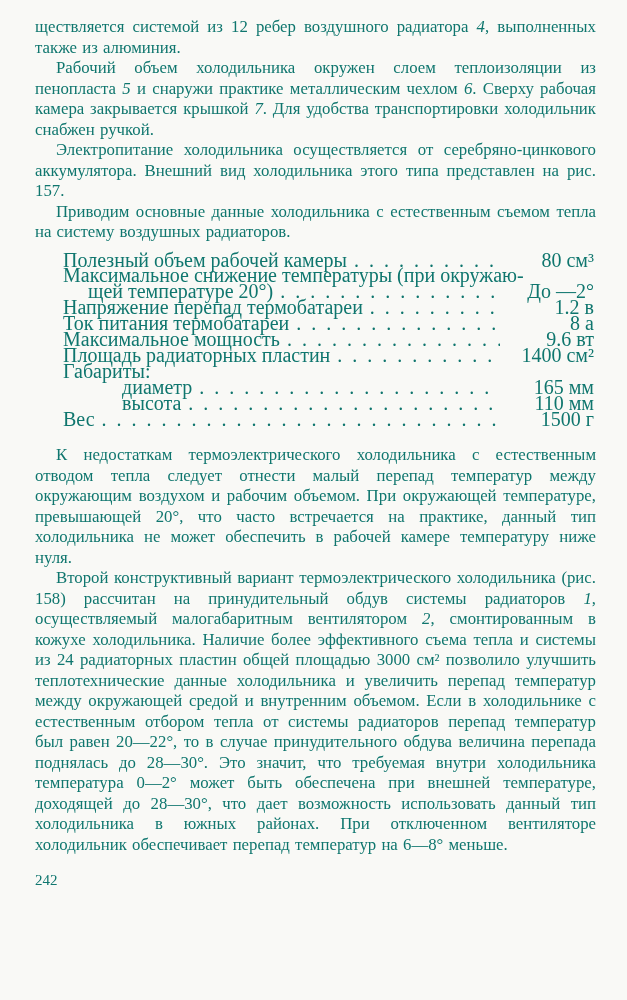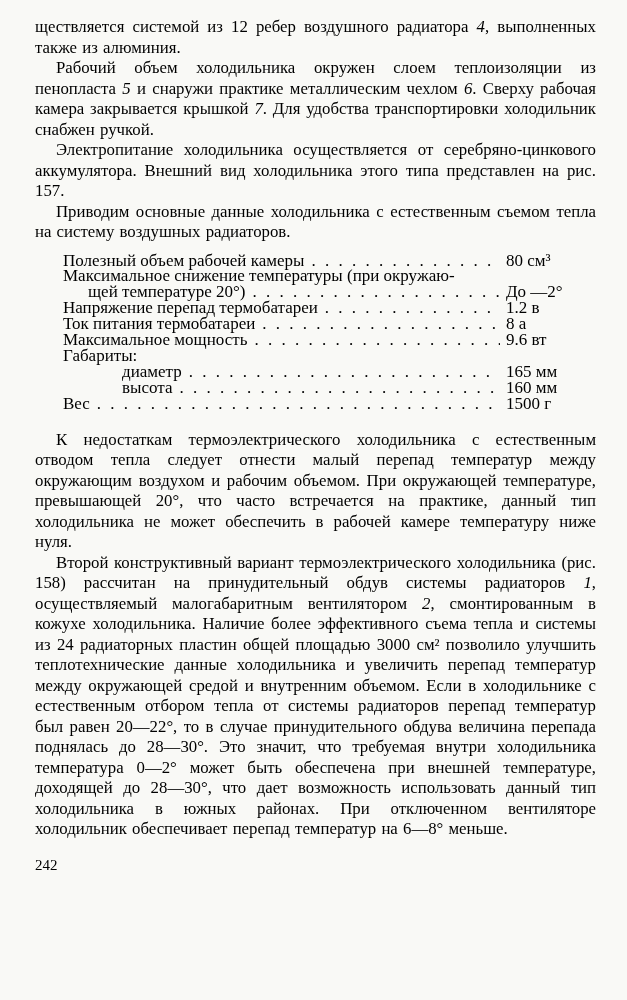--- a/index.html
+++ b/index.html
@@ -23,54 +23,54 @@
     margin: 0;
     font-size: 16.8px;
     line-height: 20.5px;
     text-align: justify;
     word-spacing: 1px;
   }
   p.para.indent { text-indent: 21px; }
   .fig-num { font-style: italic; }
   .specs {
     margin: 10px 2px 18px 28px;
-    font-size: 17px;
+    font-size: 20px;
     line-height: 15.9px;
   }
   .spec-row { display: flex; align-items: baseline; }
   .spec-row.ind1 { padding-left: 25px; }
   .spec-row.ind2 { padding-left: 59px; }
   .spec-label { white-space: nowrap; }
   .leader {
     flex: 1 1 auto;
     min-width: 0;
     overflow: hidden;
     white-space: nowrap;
     margin: 0 6px 0 7px;
   }
   .leader::after {
     content: ". . . . . . . . . . . . . . . . . . . . . . . . . . . . . . . . . . . . . . . . . .";
     word-spacing: 5px;
   }
   .spec-value {
     flex: none;
     width: 88px;
-    text-align: left;
+    text-align: right;
     white-space: nowrap;
   }
   .page-number {
     margin: 16px 0 0 0;
     font-size: 15px;
     line-height: 18px;
   }
 </style>
 </head>
 <body>
 
-<main class="page" style="background: rgb(249, 249, 246); color: #000000;">
+<main class="page" style="background: rgb(249, 249, 246); color: #0f766e;">
   <div class="text-col">
     <section>
         <p class="para"><span>ществляется системой из 12 ребер воздушного радиатора </span><span class="fig-num">4</span><span>, выполненных также из алюминия.</span></p>
         <p class="para indent"><span>Рабочий объем холодильника окружен слоем теплоизоляции из пенопласта </span><span class="fig-num">5</span><span> и снаружи практике металлическим чехлом </span><span class="fig-num">6</span><span>. Сверху рабочая камера закрывается крышкой </span><span class="fig-num">7</span><span>. Для удобства транспортировки холодильник снабжен ручкой.</span></p>
         <p class="para indent"><span>Электропитание холодильника осуществляется от серебряно-цинкового аккумулятора. Внешний вид холодильника этого типа представлен на рис. 157.</span></p>
         <p class="para indent"><span>Приводим основные данные холодильника с естественным съемом тепла на систему воздушных радиаторов.</span></p>
       </section>
     <section class="specs">
         <div class="spec-row">
           <span class="spec-label">Полезный объем рабочей камеры</span>
@@ -94,31 +94,36 @@
           <span class="spec-label">Ток питания термобатареи</span>
           <span class="leader"></span>
           <span class="spec-value">8 а</span>
         </div>
         <div class="spec-row">
           <span class="spec-label">Максимальное мощность</span>
           <span class="leader"></span>
           <span class="spec-value">9.6 вт</span>
         </div>
         <div class="spec-row">
+          <span class="spec-label">Площадь радиаторных пластин</span>
+          <span class="leader"></span>
+          <span class="spec-value">1400 см²</span>
+        </div>
+        <div class="spec-row">
           <span class="spec-label">Габариты:</span>
         </div>
         <div class="spec-row ind2">
           <span class="spec-label">диаметр</span>
           <span class="leader"></span>
           <span class="spec-value">165 мм</span>
         </div>
         <div class="spec-row ind2">
           <span class="spec-label">высота</span>
           <span class="leader"></span>
-          <span class="spec-value">160 мм</span>
+          <span class="spec-value">110 мм</span>
         </div>
         <div class="spec-row">
           <span class="spec-label">Вес</span>
           <span class="leader"></span>
           <span class="spec-value">1500 г</span>
         </div>
       </section>
     <section>
         <p class="para indent"><span>К недостаткам термоэлектрического холодильника с естественным отводом тепла следует отнести малый перепад температур между окружающим воздухом и рабочим объемом. При окружающей температуре, превышающей 20°, что часто встречается на практике, данный тип холодильника не может обеспечить в рабочей камере температуру ниже нуля.</span></p>
         <p class="para indent"><span>Второй конструктивный вариант термоэлектрического холодильника (рис. 158) рассчитан на принудительный обдув системы радиаторов </span><span class="fig-num">1</span><span>, осуществляемый малогабаритным вентилятором </span><span class="fig-num">2</span><span>, смонтированным в кожухе холодильника. Наличие более эффективного съема тепла и системы из 24 радиаторных пластин общей площадью 3000 см² позволило улучшить теплотехнические данные холодильника и увеличить перепад температур между окружающей средой и внутренним объемом. Если в холодильнике с естественным отбором тепла от системы радиаторов перепад температур был равен 20—22°, то в случае принудительного обдува величина перепада поднялась до 28—30°. Это значит, что требуемая внутри холодильника температура 0—2° может быть обеспечена при внешней температуре, доходящей до 28—30°, что дает возможность использовать данный тип холодильника в южных районах. При отключенном вентиляторе холодильник обеспечивает перепад температур на 6—8° меньше.</span></p>

